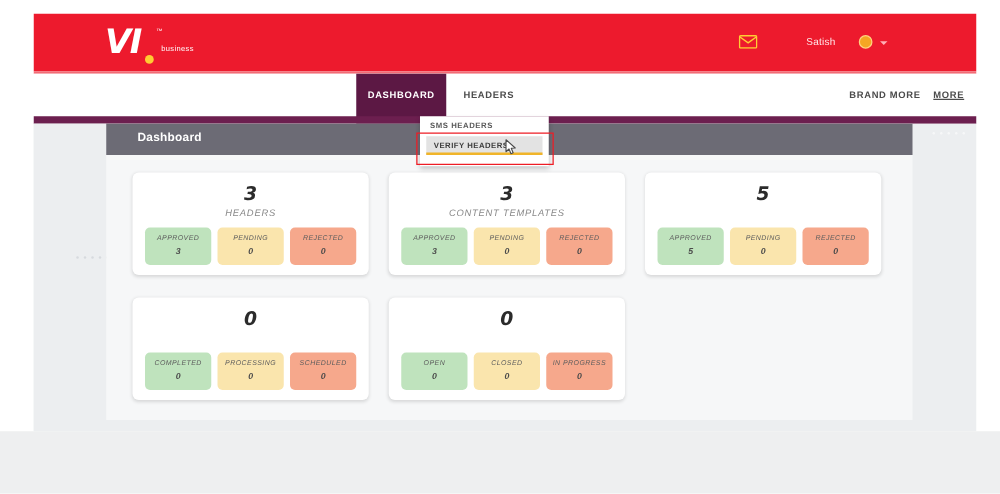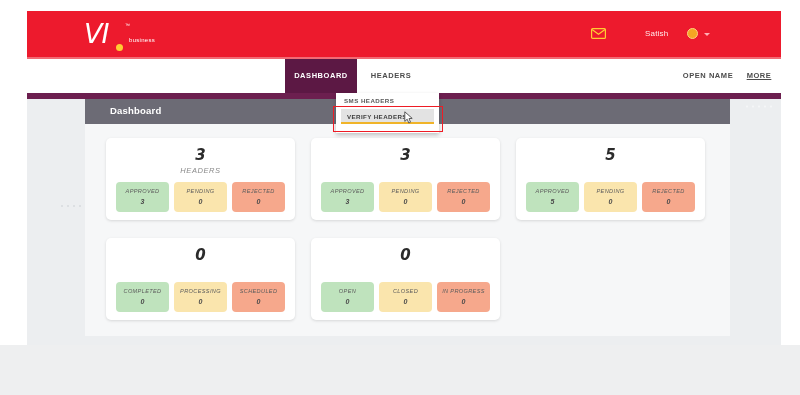--- a/index.html
+++ b/index.html
@@ -46,21 +46,21 @@
 
   .logo-wrap {
     position: absolute;
     left: 84px; top: 20px;
     width: 90px; height: 32px;
   }
   .logo-vi {
     position: absolute;
     left: 0; top: 0;
     font-family: "DejaVu Sans", sans-serif;
-    font-weight: normal;
+    font-weight: bold;
     font-style: italic;
     font-size: 27px;
     color: #ffffff;
     letter-spacing: -1px;
     line-height: 27px;
   }
   .logo-dot {
     position: absolute;
     left: 32px; top: 24px;
     width: 7px; height: 7px;
@@ -350,21 +350,21 @@
   </div>
 
   <div class="user-name">Satish</div>
   <div class="user-avatar"></div>
   <div class="user-caret"></div>
 
   <div class="navbar"></div>
 
   <div class="nav-item active" style="left:285px; width:72px;">DASHBOARD</div>
   <div class="nav-item" style="left:362px; width:58px;">HEADERS</div>
-  <div class="nav-item" style="left:677px; width:62px;">OPEN NAME</div>
+  <div class="nav-item" style="left:677px; width:62px;">BRAND MORE</div>
   <div class="nav-item" style="left:742px; width:34px;text-decoration:underline;">MORE</div>
 
   <div class="purple-bar"></div>
 
   <div class="content-area"></div>
   <div class="sidebar-rail">
     <svg class="sidebar-dots" width="48" height="6" viewBox="0 0 48 6">
       <g fill="#d7dade">
         <circle cx="2" cy="3" r="1"></circle>
           <circle cx="8" cy="3" r="1"></circle>
@@ -406,20 +406,21 @@
       </div>
       <div class="pill p2 pill-red">
         <div class="pill-label">REJECTED</div>
         <div class="pill-value">0</div>
       </div>
     </div>
   </div>
 
   <div class="stat-card" style="left:311px; top:138px; width:189px; height:82px;">
     <div class="stat-number">3</div>
+    <div class="stat-caption">CONTENT TEMPLATES</div>
     <div class="pill-row">
       <div class="pill p0 pill-green">
         <div class="pill-label">APPROVED</div>
         <div class="pill-value">3</div>
       </div>
       <div class="pill p1 pill-yellow">
         <div class="pill-label">PENDING</div>
         <div class="pill-value">0</div>
       </div>
       <div class="pill p2 pill-red">

